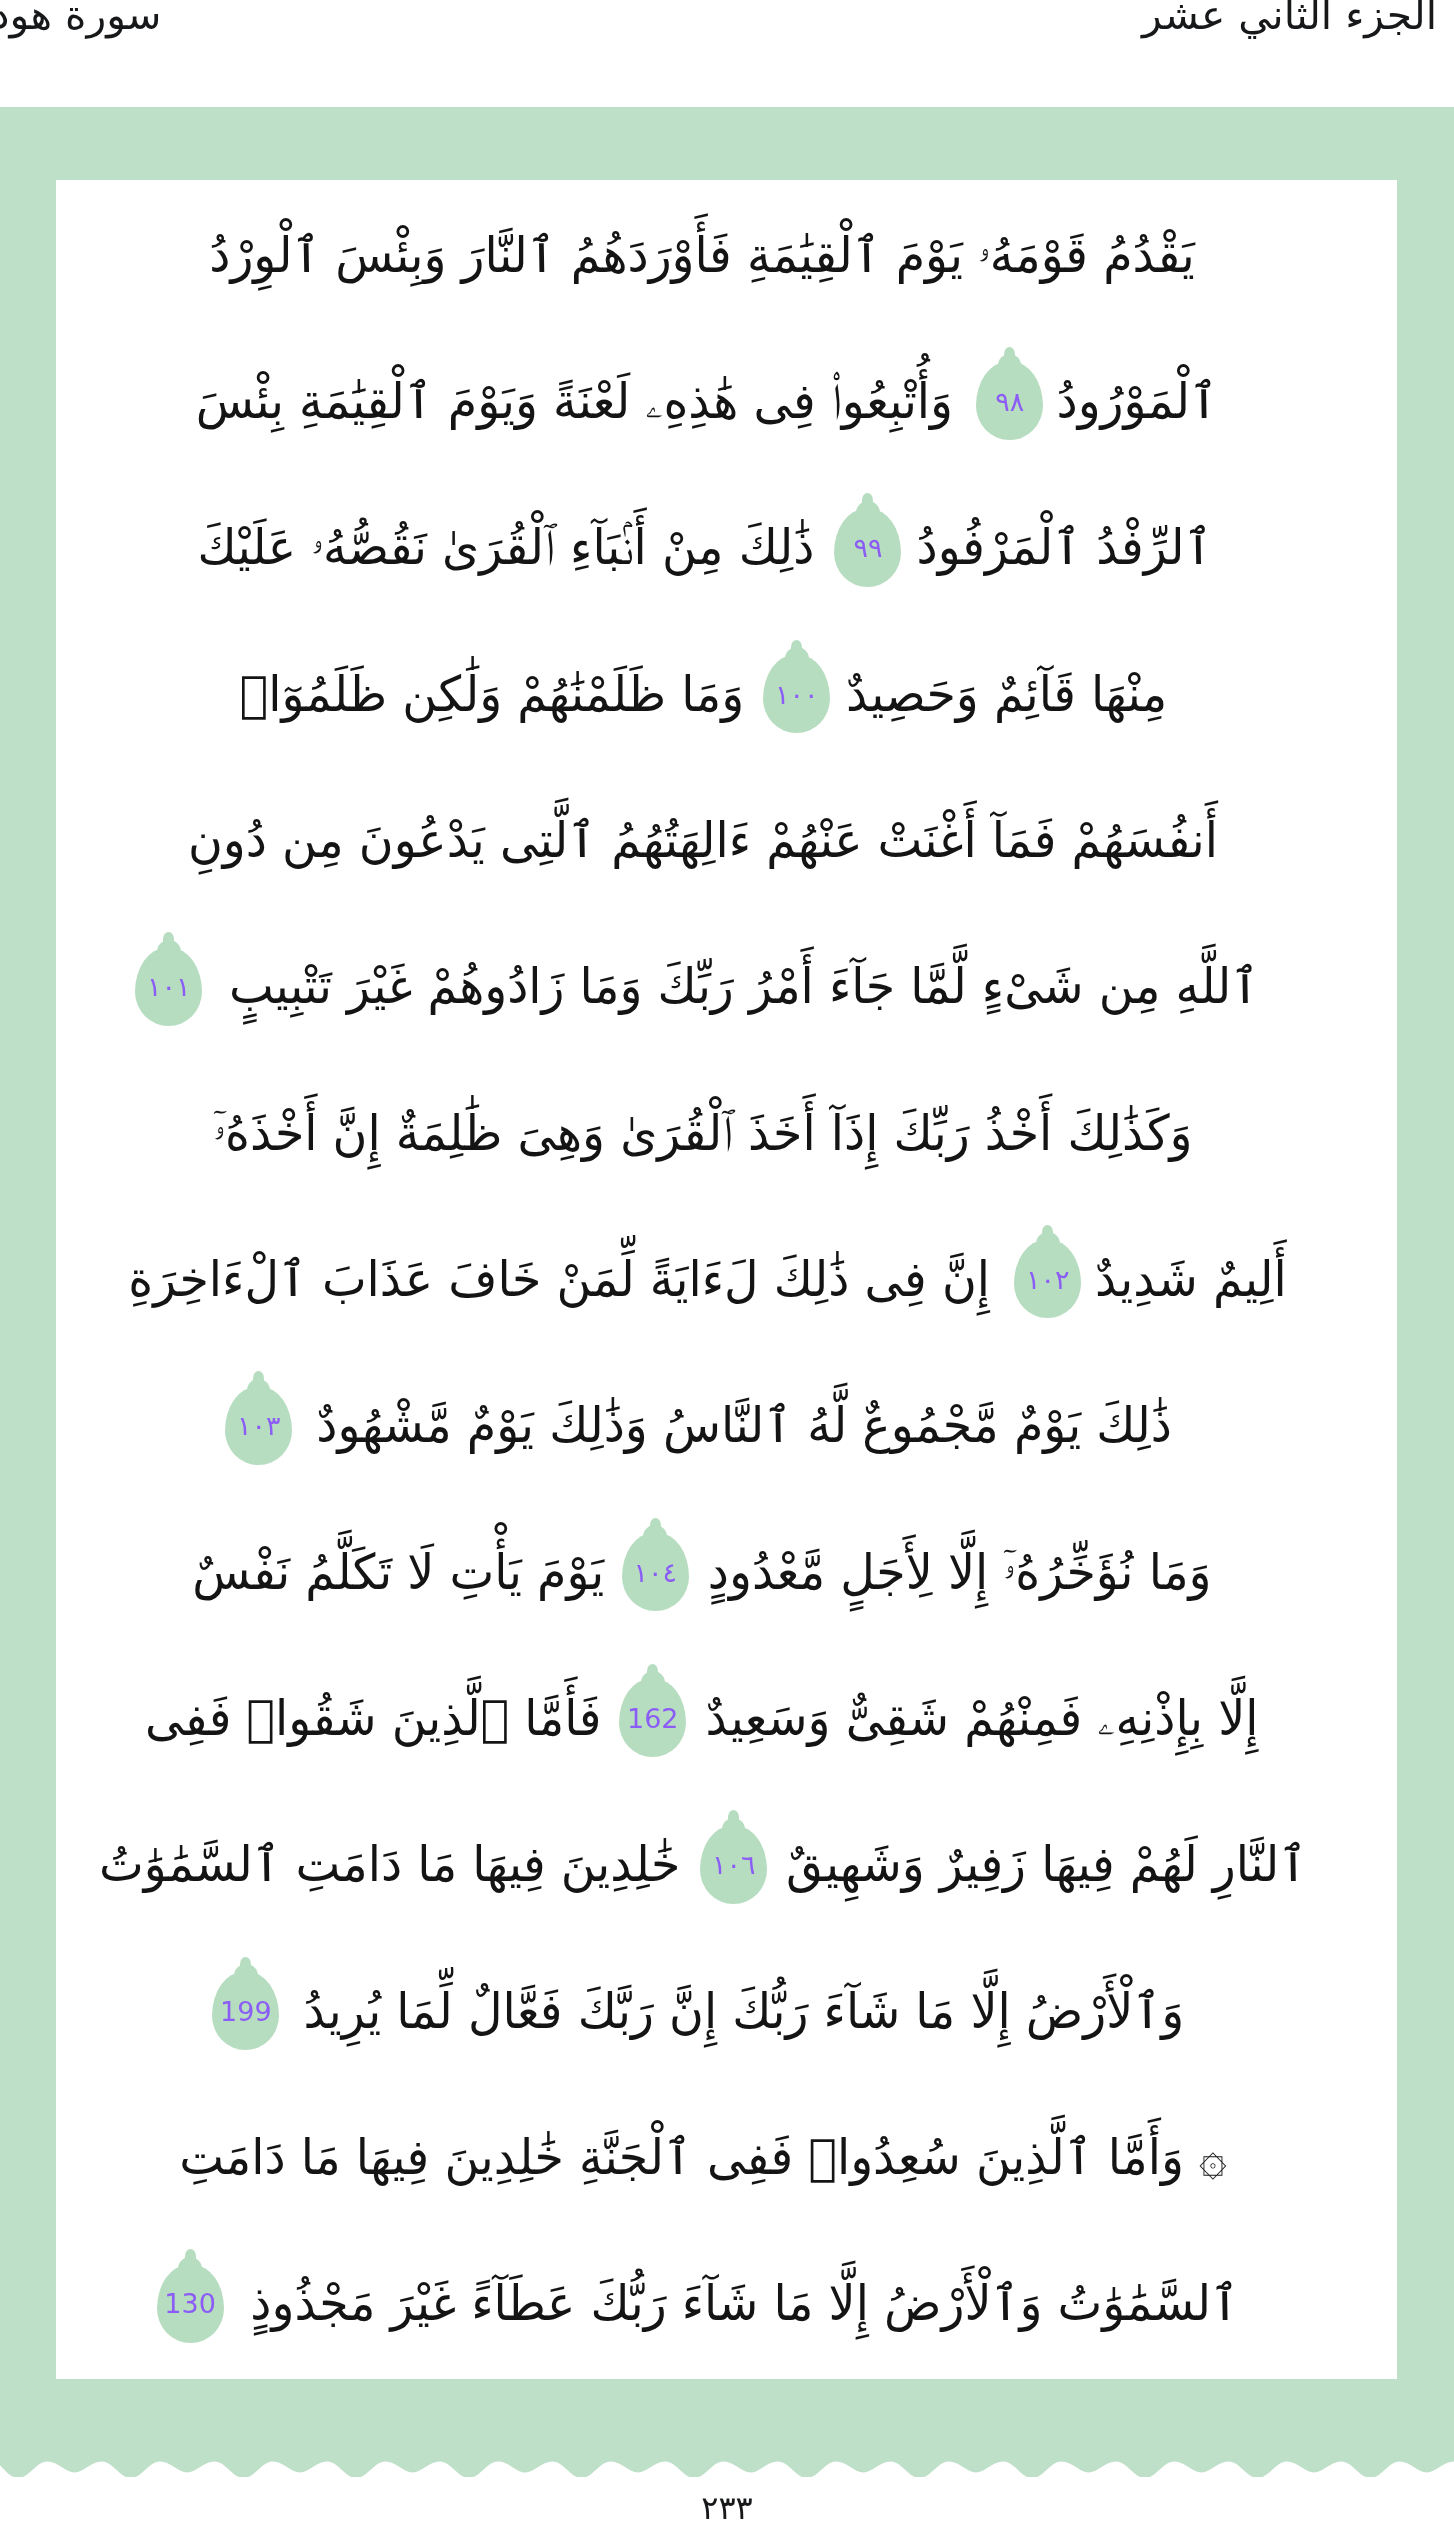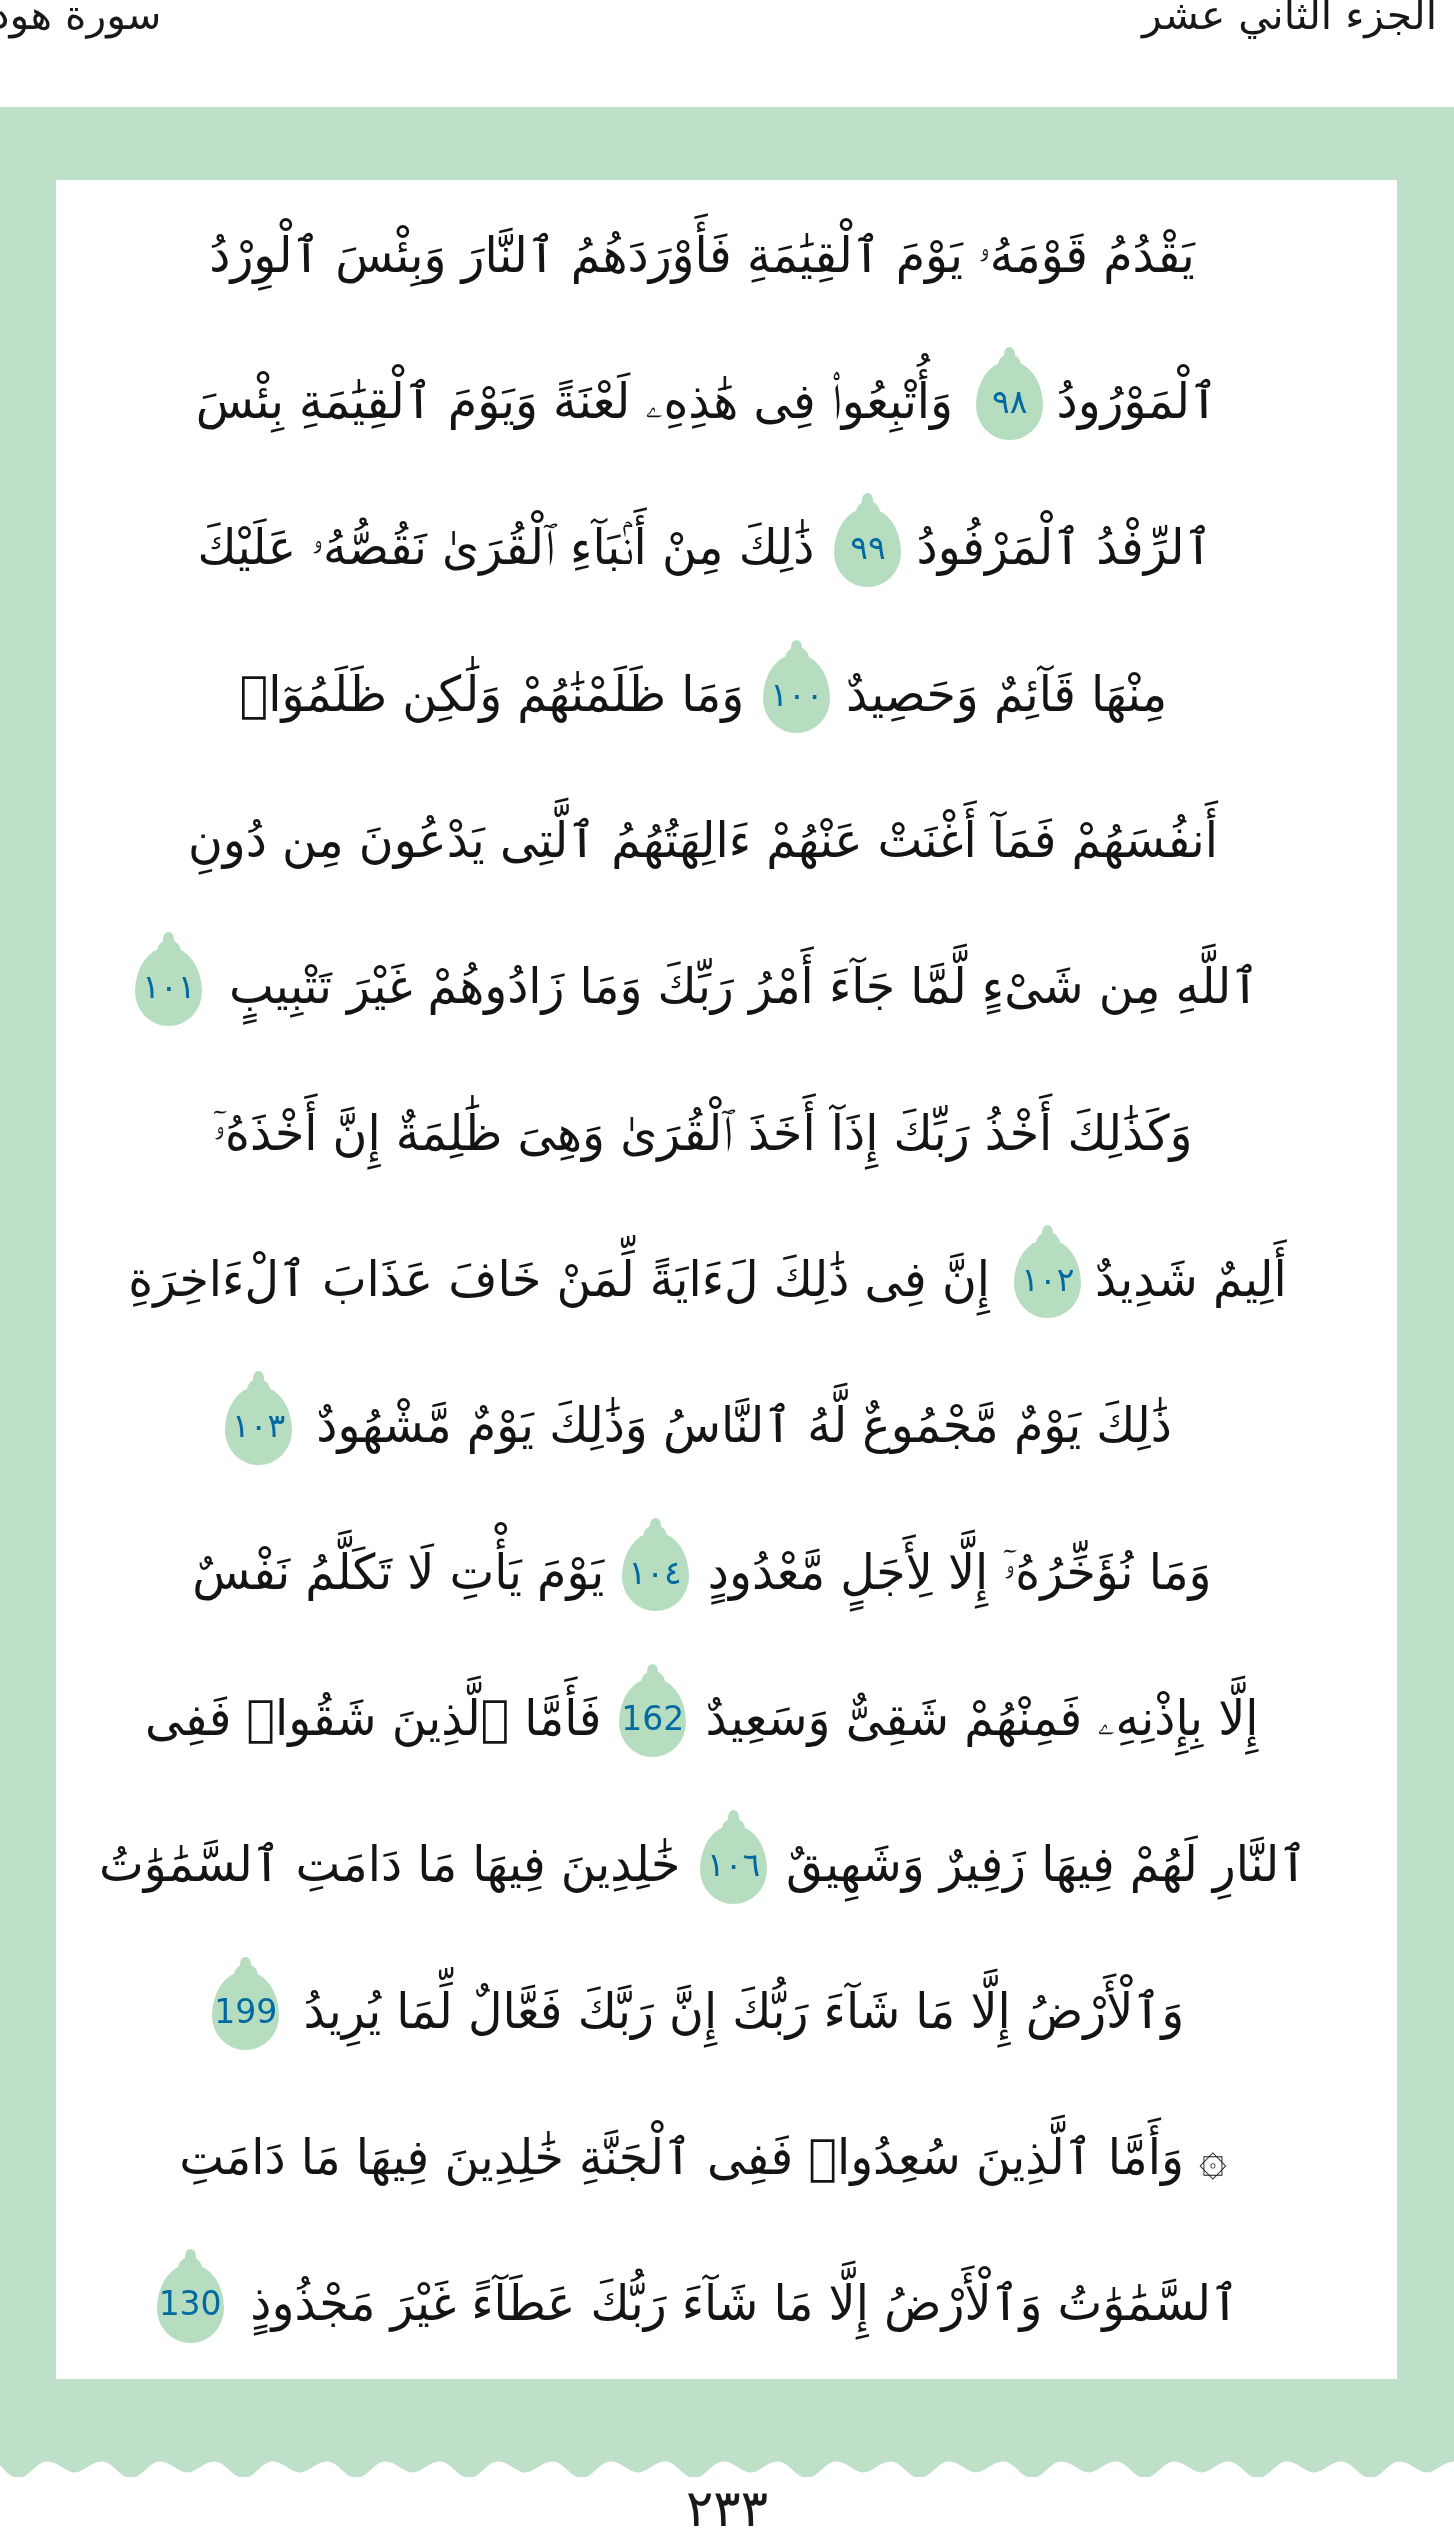--- a/index.html
+++ b/index.html
@@ -132,37 +132,37 @@
     position:absolute;
     left:50%;top:-15.5px;
     width:11px;height:14.5px;
     margin-left:-5.5px;
     background:#b7ddc0;
     border-radius:50% 50% 30% 30%;
   }
   .ayah-mark .num{
     position:relative;
     z-index:2;
-    font-size:33px;
-    color:#0369a1;
+    font-size:27px;
+    color:#8b5cf6;
     line-height:1;
     font-family:"DejaVu Sans","Liberation Sans",sans-serif;
     direction:rtl;
   }
 
   
   .page-number{
     position:absolute;
     left:0;right:0;
     top:2478px;
     height:60px;
     display:flex;
     align-items:center;
     justify-content:center;
-    font-size:51px;
+    font-size:32px;
     color:#17181a;
     z-index:6;
     background:#ffffff;
     font-family:"DejaVu Sans","Liberation Sans",sans-serif;
   }
 </style>
 </head>
 <body>
 
 <div class="page">

